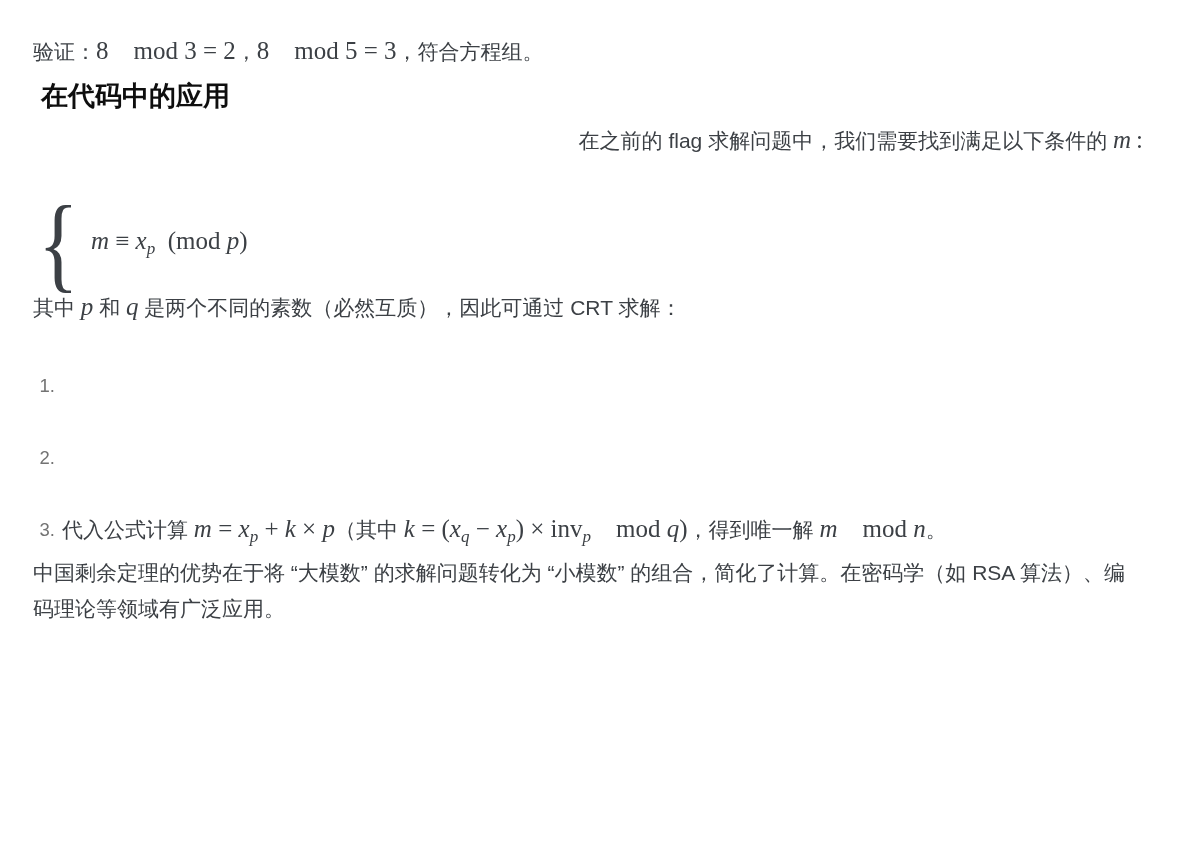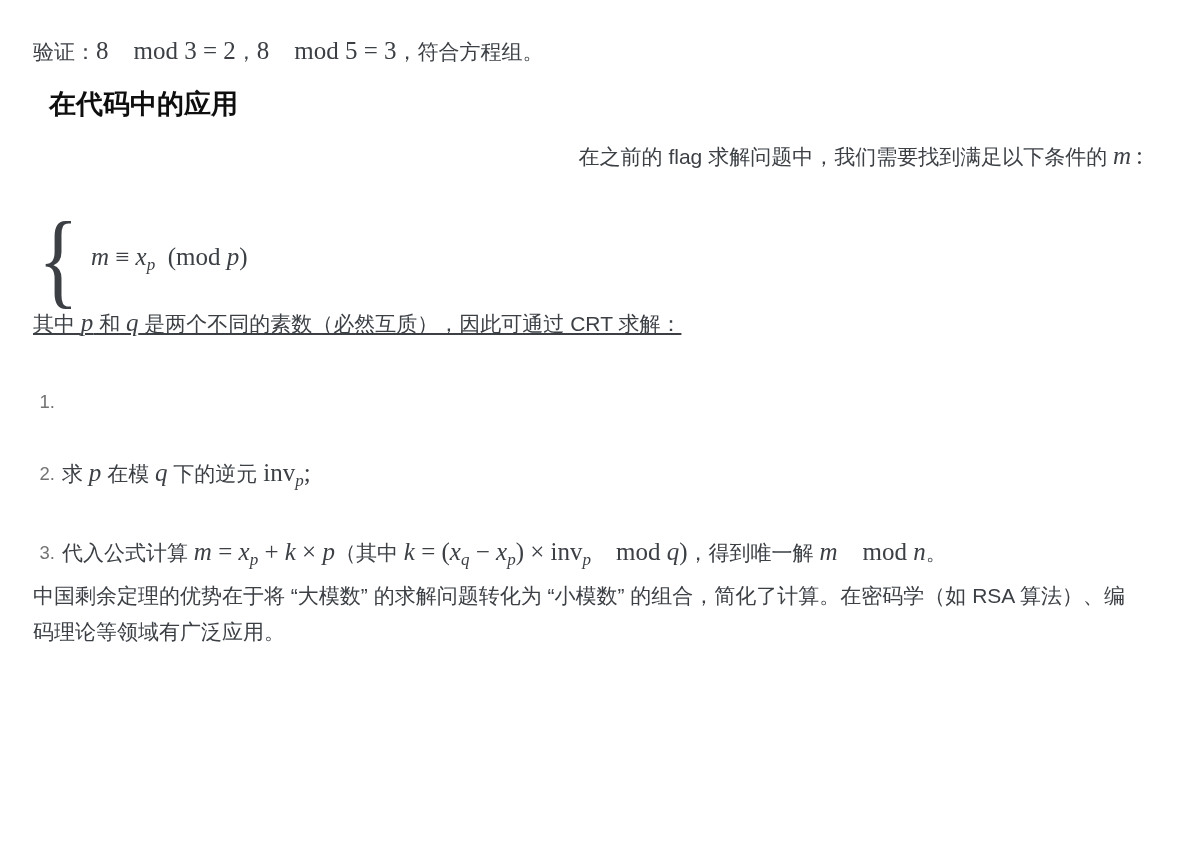--- a/index.html
+++ b/index.html
@@ -5,21 +5,21 @@
   html, body { margin:0; padding:0; background:#ffffff; }
   body {
     width:1188px; height:854px; overflow:hidden;
     font-family:"Liberation Sans","DejaVu Sans",sans-serif;
     color:#3c4045;
   }
   .page { box-sizing:border-box; width:1188px; padding:33px 45px 0 33px; }
 
   p.para { margin:0; font-size:21px; line-height:36px; white-space:pre-wrap; }
   h3.heading {
-    margin:16px; font-size:27px; line-height:36px; font-weight:700;
+    margin:8px; font-size:27px; line-height:36px; font-weight:700;
     color:#0e0e0e; font-family:"Liberation Sans","DejaVu Sans",sans-serif;
   }
 
   
   .r-t  { }
   .r-mi { font-family:"Liberation Serif","DejaVu Serif",serif; font-style:italic; font-size:25px; }
   .r-mr { font-family:"Liberation Serif","DejaVu Serif",serif; font-style:normal; font-size:25px; }
   .r-sub{ font-family:"Liberation Serif","DejaVu Serif",serif; font-style:italic; font-size:17px; vertical-align:-5px; }
 
   
@@ -34,21 +34,21 @@
 
   
   ol.steps { list-style:none; margin:41px 0 0 0; padding:0 0 0 5px; }
   ol.steps li { display:flex; align-items:flex-start; margin:0 0 35px 0; font-size:21px; line-height:36px; }
   ol.steps li:last-child { margin-bottom:0; }
   .li-num { flex:none; width:17px; text-align:right; margin-right:7px; color:#737373; font-size:18.5px; line-height:37px; }
   .li-body { white-space:pre-wrap; }
 
   .mt-h1 { margin-top:61px; }
   .mt-p1 { margin-top:24px;text-align:right; }
-  .mt-p2 { margin-top:48px;text-decoration:underline; }
+  .mt-p2 { margin-top:48px; }
   .mt-h2 { margin-top:59px; }
   .mt-p3 { margin-top:24px; }
   .para3 { line-height:37px; }
 </style>
 </head>
 <body>
 
 <div class="page">
 
   <p class="para"><span class="r-t">验证：</span><span class="r-mr">8 mod 3 = 2</span><span class="r-t">，</span><span class="r-mr">8 mod 5 = 3</span><span class="r-t">，符合方程组。</span></p>
@@ -65,21 +65,20 @@
   </div>
 
   <p class="para mt-p2"><span class="r-t">其中 </span><span class="r-mi">p</span><span class="r-t"> 和 </span><span class="r-mi">q</span><span class="r-t"> 是两个不同的素数（必然互质），因此可通过 CRT 求解：</span></p>
 
   <ol class="steps">
     <li>
       <span class="li-num">1.</span>
     </li>
     <li>
       <span class="li-num">2.</span>
-      <span class="li-body"><span class="r-t">求 </span><span class="r-mi">p</span><span class="r-t"> 在模 </span><span class="r-mi">q</span><span class="r-t"> 下的逆元 </span><span class="r-mr">inv</span><span class="r-sub">p</span><span class="r-mr">;</span></span>
     </li>
     <li>
       <span class="li-num">3.</span>
       <span class="li-body"><span class="r-t">代入公式计算 </span><span class="r-mi">m</span><span class="r-mr"> = </span><span class="r-mi">x</span><span class="r-sub">p</span><span class="r-mr"> + </span><span class="r-mi">k</span><span class="r-mr"> × </span><span class="r-mi">p</span><span class="r-t">（其中 </span><span class="r-mi">k</span><span class="r-mr"> = (</span><span class="r-mi">x</span><span class="r-sub">q</span><span class="r-mr"> − </span><span class="r-mi">x</span><span class="r-sub">p</span><span class="r-mr">) × inv</span><span class="r-sub">p</span><span class="r-mr"> mod </span><span class="r-mi">q</span><span class="r-mr">)</span><span class="r-t">，得到唯一解 </span><span class="r-mi">m</span><span class="r-mr"> mod </span><span class="r-mi">n</span><span class="r-t">。</span></span>
     </li>
   </ol>
 
 
   <p class="para para3 mt-p3"><span class="r-t">中国剩余定理的优势在于将 “大模数” 的求解问题转化为 “小模数” 的组合，简化了计算。在密码学（如 RSA 算法）、编码理论等领域有广泛应用。</span></p>
 

